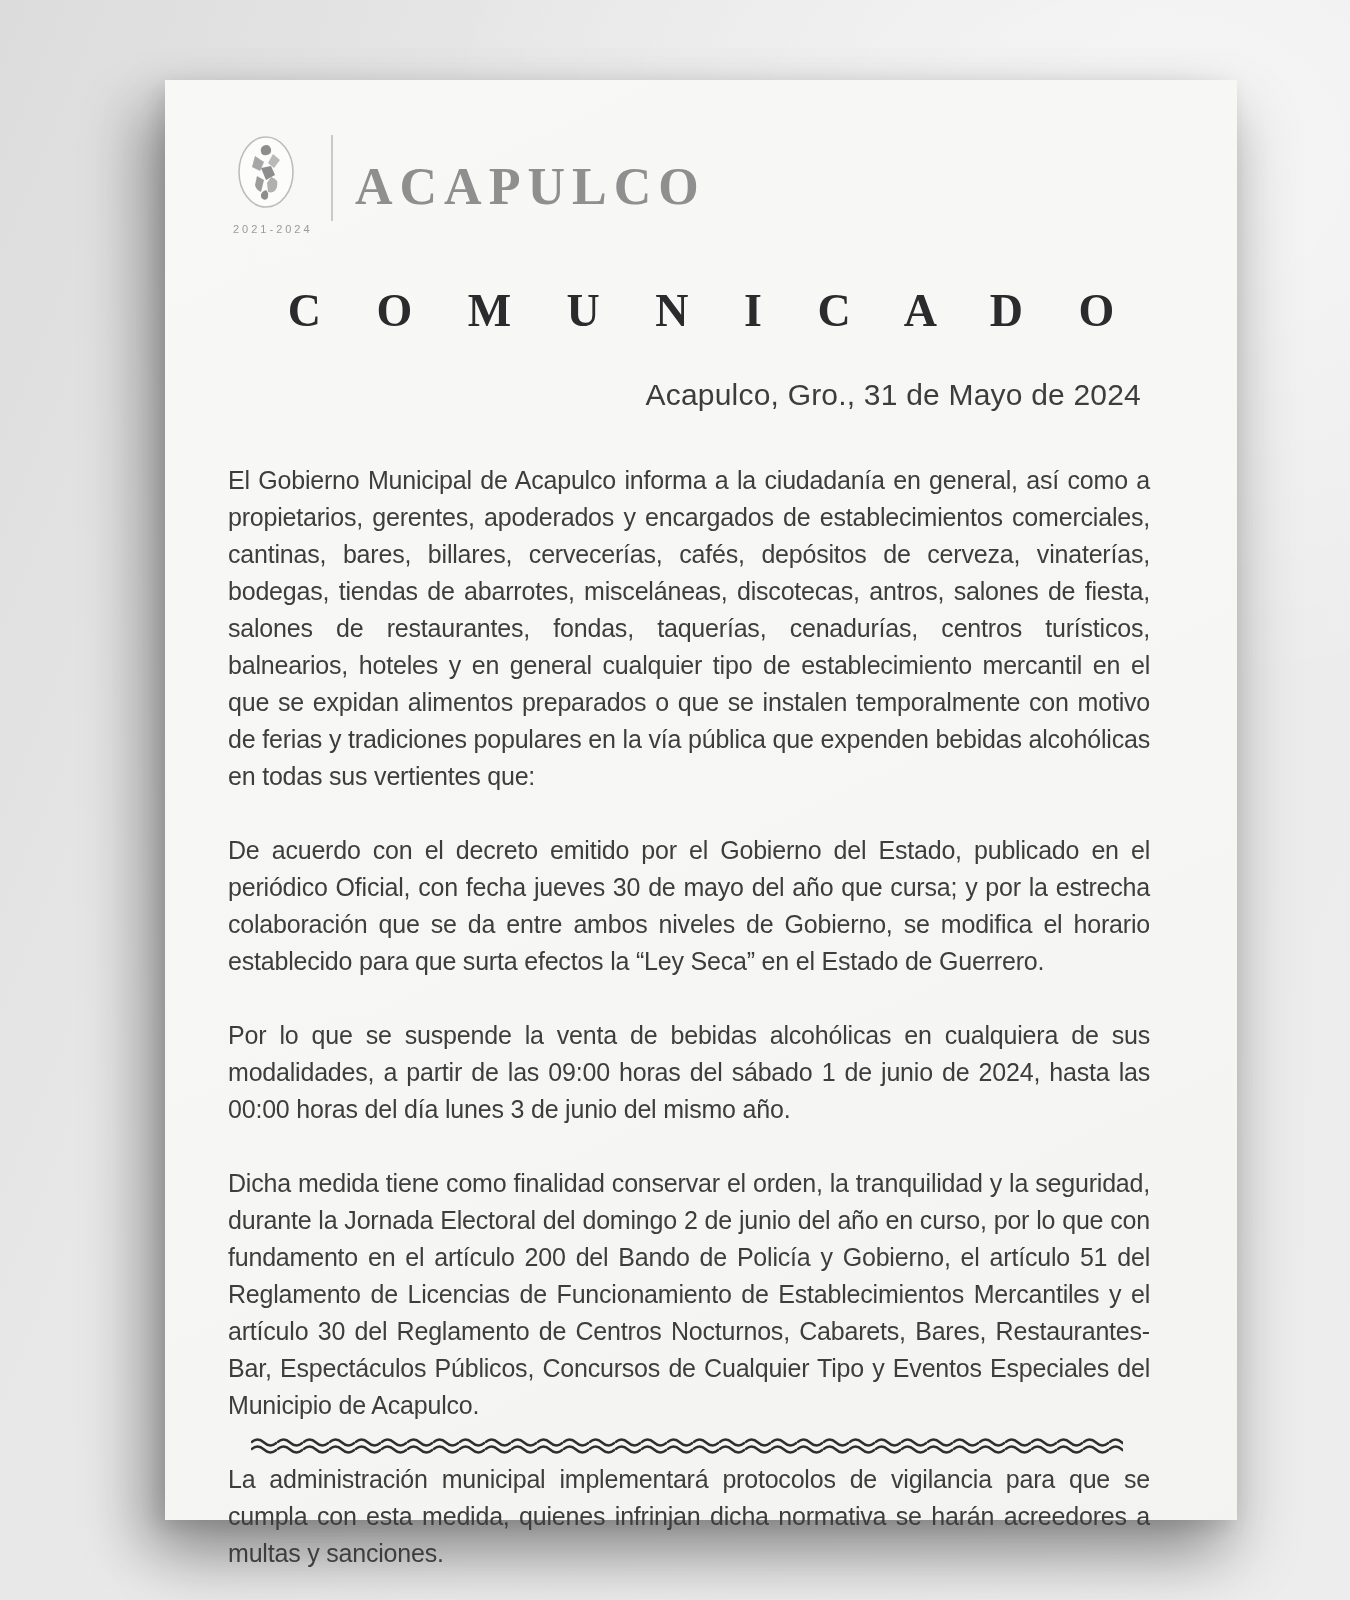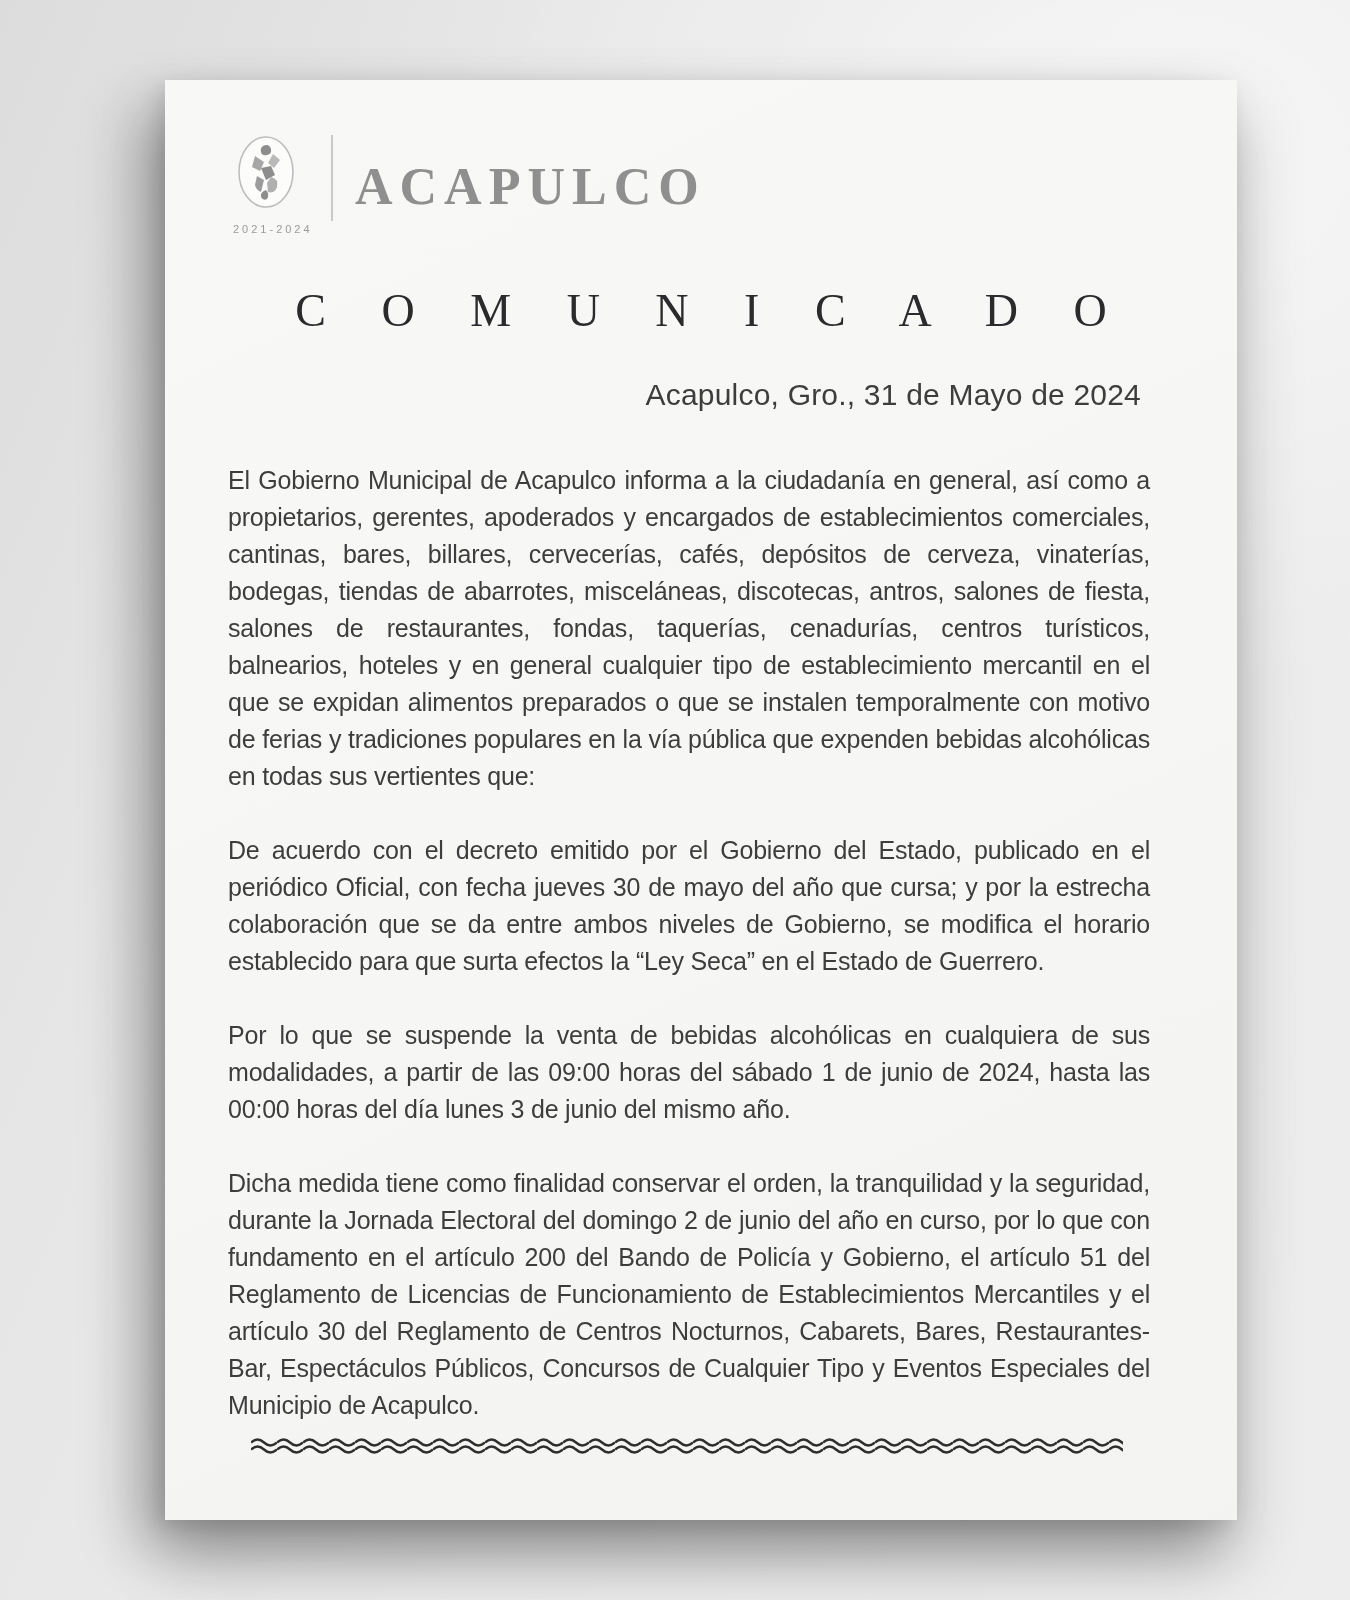--- a/index.html
+++ b/index.html
@@ -71,21 +71,21 @@
   }
 
   
   .doc-title {
     position: absolute;
     top: 204px;
     left: 0;
     width: 100%;
     text-align: center;
     font-family: "Liberation Serif", serif;
-    font-weight: 400;
+    font-weight: 700;
     font-size: 46px;
     letter-spacing: 22px;
     text-indent: 22px; 
     color: #2b2b2e;
   }
   .dateline {
     position: absolute;
     top: 298px;
     right: 96px;
     font-size: 30px;
@@ -147,20 +147,21 @@
 
   <div class="doc-title">C O M U N I C A D O</div>
 
   <div class="dateline">Acapulco, Gro., 31 de Mayo de 2024</div>
 
   <div class="content">
     <p>El Gobierno Municipal de Acapulco informa a la ciudadanía en general, así como a propietarios, gerentes, apoderados y encargados de establecimientos comerciales, cantinas, bares, billares, cervecerías, cafés, depósitos de cerveza, vinaterías, bodegas, tiendas de abarrotes, misceláneas, discotecas, antros, salones de fiesta, salones de restaurantes, fondas, taquerías, cenadurías, centros turísticos, balnearios, hoteles y en general cualquier tipo de establecimiento mercantil en el que se expidan alimentos preparados o que se instalen temporalmente con motivo de ferias y tradiciones populares en la vía pública que expenden bebidas alcohólicas  en todas sus vertientes que:</p>
     <p>De acuerdo con el decreto emitido por el Gobierno del Estado, publicado en el periódico Oficial, con fecha jueves 30 de mayo del año que cursa; y por la estrecha colaboración que se da entre ambos niveles de Gobierno, se modifica el horario establecido para que surta efectos la “Ley Seca” en el Estado de Guerrero.</p>
     <p>Por lo que se suspende la venta de bebidas alcohólicas en cualquiera de sus modalidades, a partir de las 09:00 horas del sábado 1 de junio de 2024, hasta las 00:00 horas del día lunes 3 de junio del mismo año.</p>
     <p>Dicha medida tiene como finalidad conservar el orden, la tranquilidad y la seguridad, durante la Jornada Electoral del domingo 2 de junio del año en curso, por lo que con fundamento en el artículo 200 del Bando de Policía y Gobierno, el artículo 51 del Reglamento de Licencias de Funcionamiento de Establecimientos Mercantiles y el artículo 30 del Reglamento de Centros Nocturnos, Cabarets, Bares, Restaurantes-Bar, Espectáculos Públicos, Concursos de Cualquier Tipo y Eventos Especiales del Municipio de Acapulco.</p>
+    <p>La administración municipal implementará protocolos de vigilancia para que se cumpla con esta medida, quienes infrinjan dicha normativa se harán acreedores a multas y sanciones.</p>
   </div>
 
   <div class="wave-divider">
     <svg width="872" height="16" viewBox="0 0 872 16" aria-hidden="true">
       <defs>
         <pattern id="wavetile" width="26" height="16" patternUnits="userSpaceOnUse">
           <path d="M0 4.5 Q 6.5 -1.5, 13 4.5 T 26 4.5" fill="none" stroke="#2e2e2e" stroke-width="2.4"></path>
           <path d="M0 11.5 Q 6.5 5.5, 13 11.5 T 26 11.5" fill="none" stroke="#2e2e2e" stroke-width="2.4"></path>
         </pattern>
       </defs>

